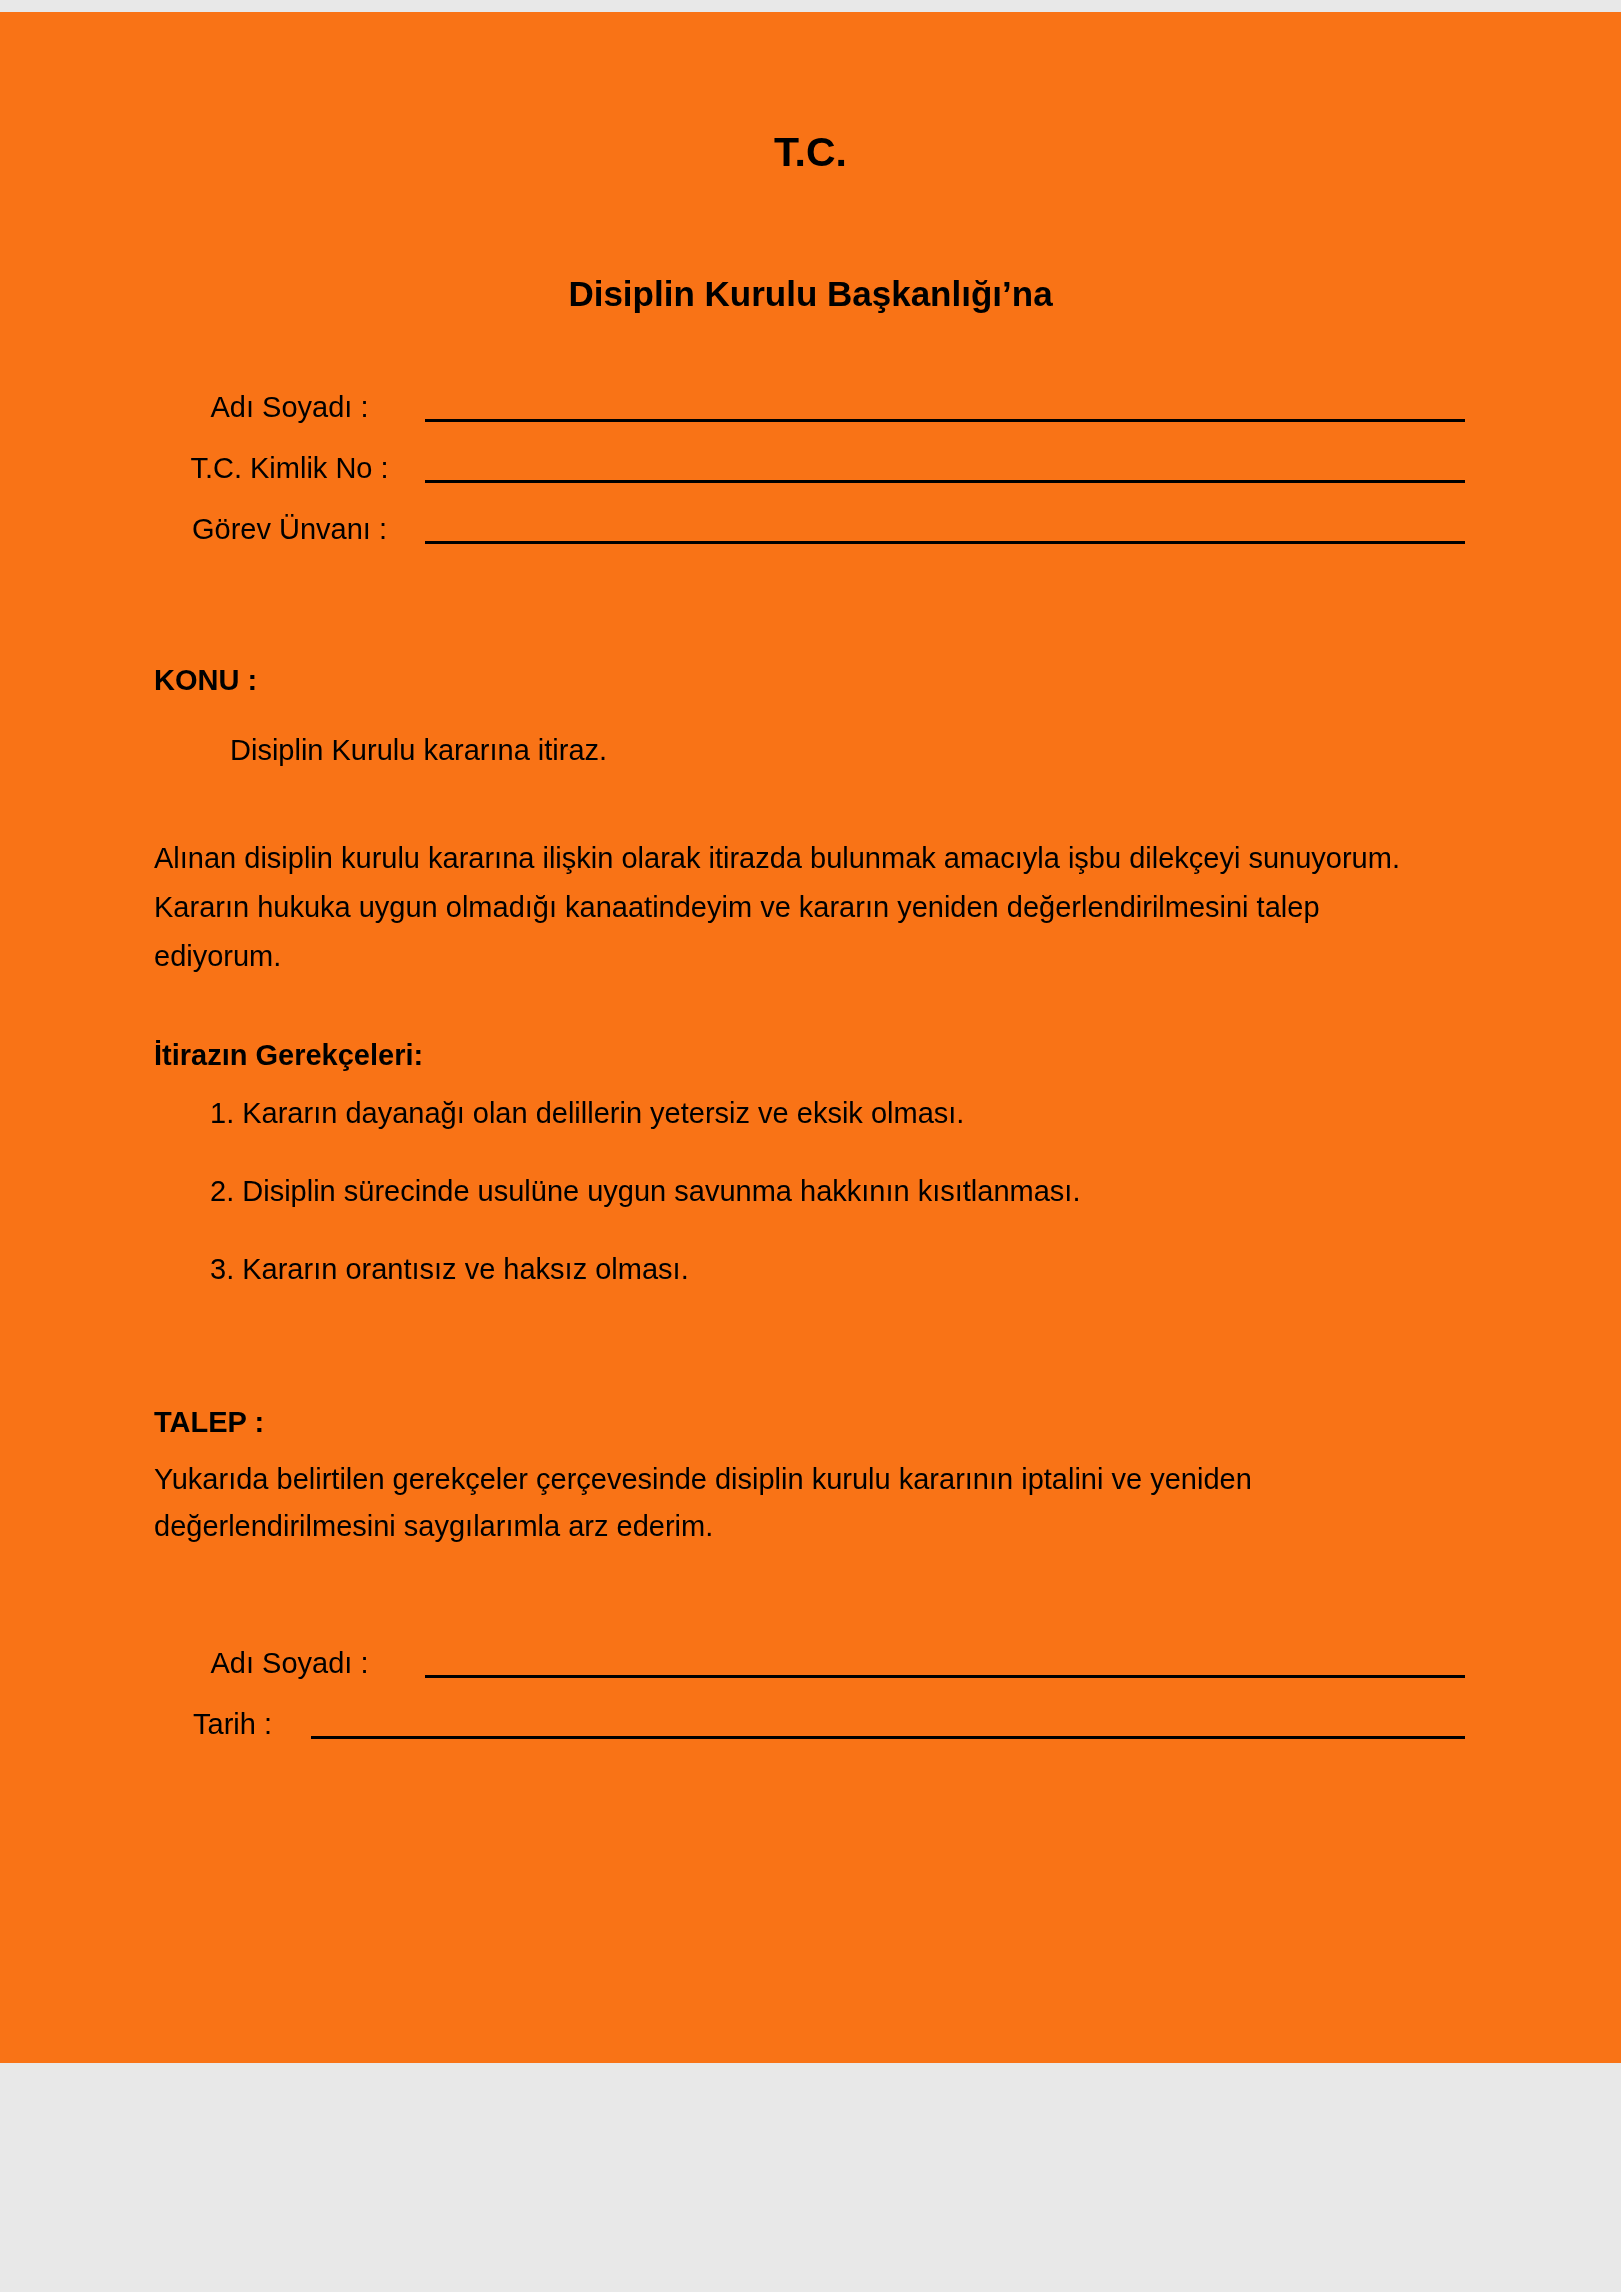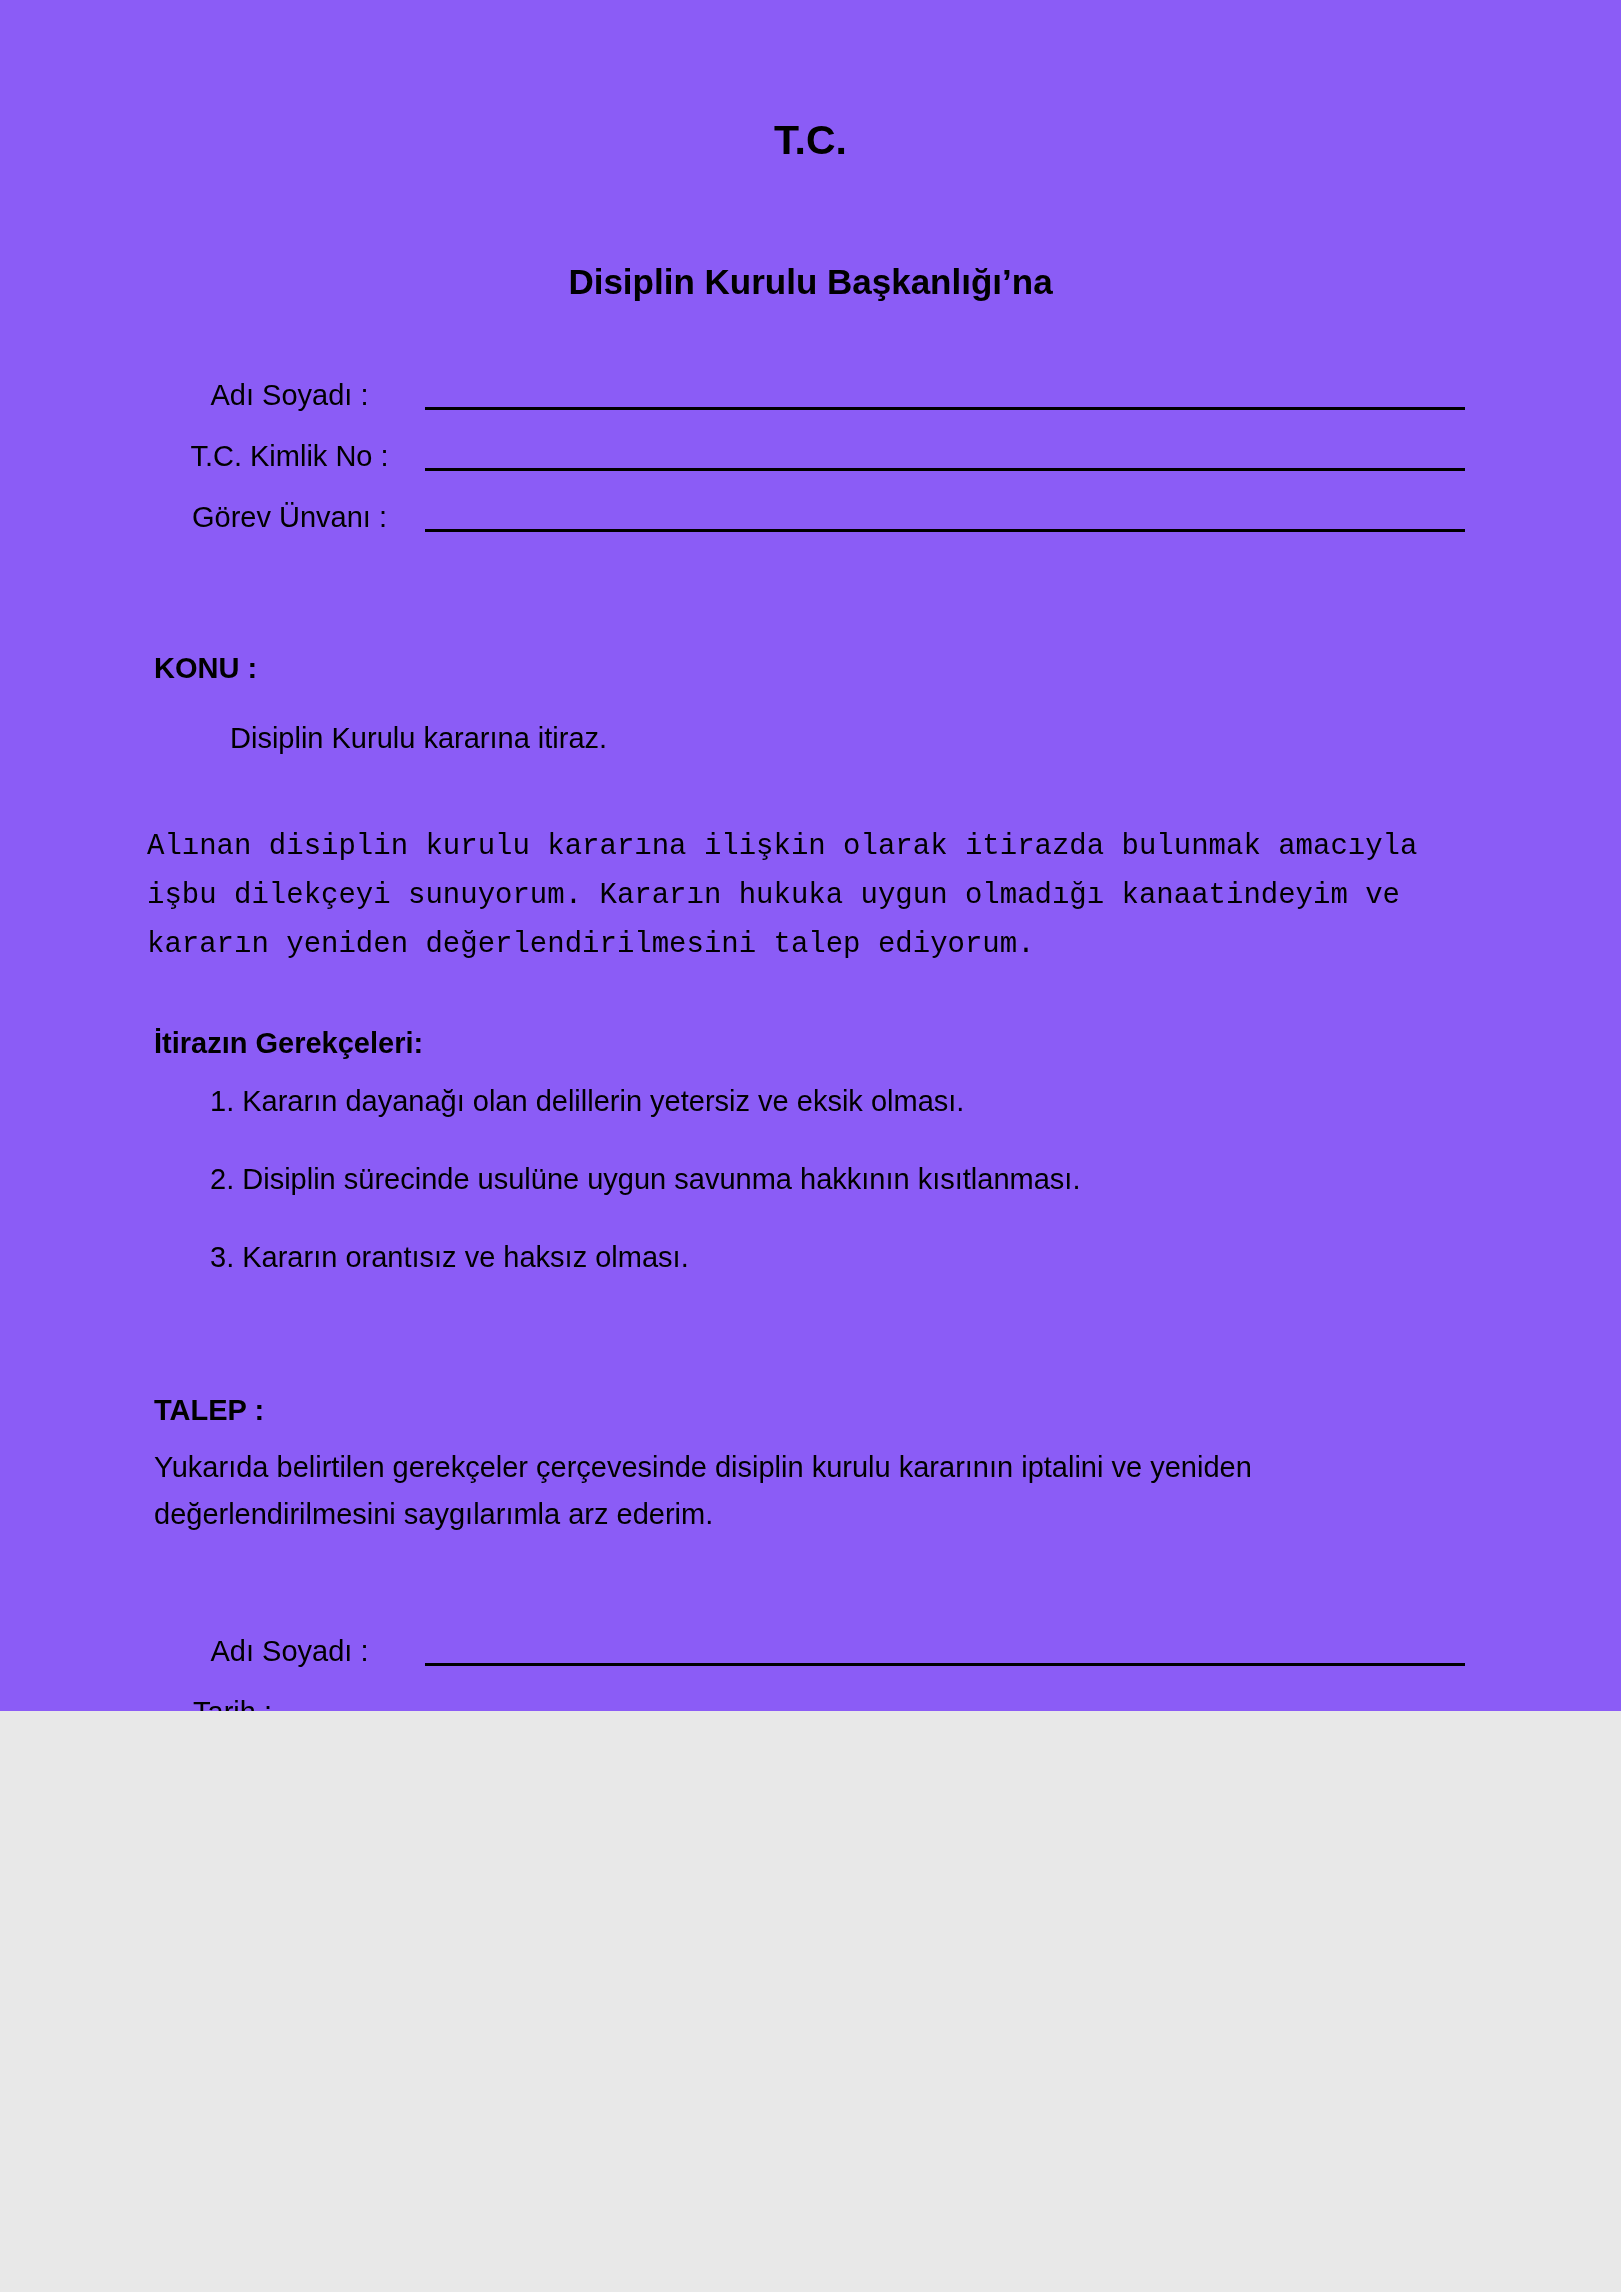--- a/index.html
+++ b/index.html
@@ -1,21 +1,21 @@
 <!DOCTYPE html>
 <html lang="tr"><head>
 <meta charset="utf-8">
 <style>
   html, body { margin: 0; padding: 0; background: #e8e8e8; }
   .page {
     position: relative;
     width: 1621px;
-    height: 1711px;
-    margin: 0 auto;
-    background: #8b5cf6;
+    height: 2051px;
+    margin: 12px auto;
+    background: #f97316;
     color: #000000;
     font-family: "Liberation Sans", sans-serif;
     overflow: hidden;
   }
   .doc-title {
     position: absolute;
     top: 120px; left: 0;
     width: 100%;
     text-align: center;
     font-size: 41px;
@@ -74,25 +74,24 @@
   .konu-heading   { top: 654px; }
   .konu-text {
     position: absolute;
     top: 724px; left: 230px;
     font-size: 29px;
     line-height: 1;
     white-space: nowrap;
   }
   .body-paragraph {
     position: absolute;
-    top: 822px; left: 147px;
+    top: 822px; left: 154px;
     width: 1294px;
     font-size: 29px;
     line-height: 49px;
-    font-family: Liberation Mono, monospace;
   }
   .grounds-heading { top: 1029px; }
   .grounds-list {
     position: absolute;
     top: 1087px; left: 210px;
   }
   .grounds-item {
     font-size: 29px;
     line-height: 1;
     margin-bottom: 49px;

